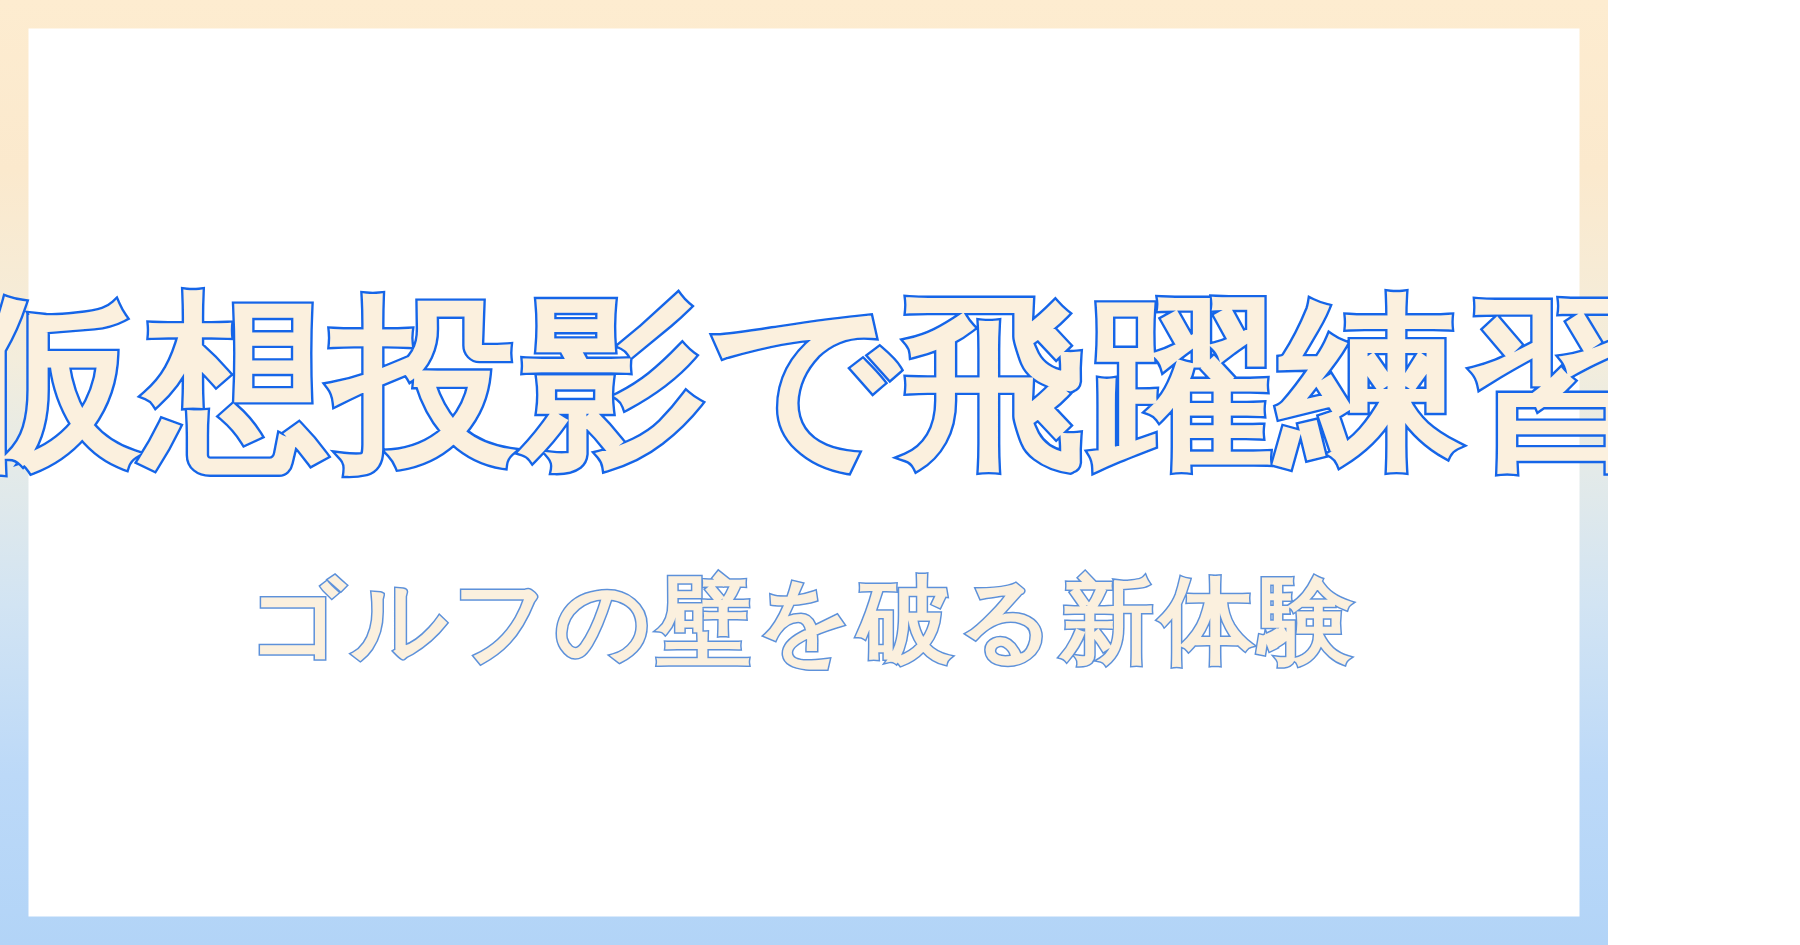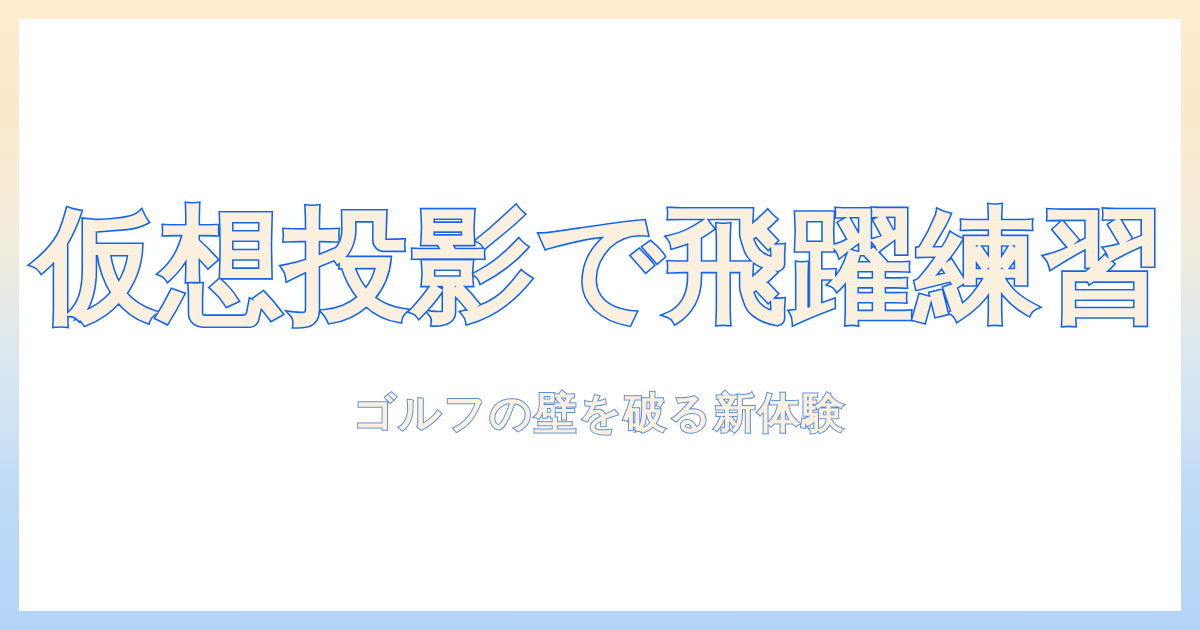--- a/index.html
+++ b/index.html
@@ -4,21 +4,21 @@
 <title>OGP Banner</title>
 <style>
   html, body {
     margin: 0;
     padding: 0;
     background: #ffffff;
   }
 
   .canvas {
     position: relative;
-    width: 1200px;
+    width: 1072px;
     height: 630px;
     overflow: hidden;
     background: #1d4ed8;
     box-sizing: border-box;
     font-family: "DejaVu Sans", "Liberation Sans", sans-serif;
   }
 
   
   .frame {
     position: absolute;
@@ -72,21 +72,21 @@
     white-space: nowrap;
     color: #fbf0de;
     -webkit-text-stroke: 3.2px #1565e8;
     paint-order: stroke fill;
     text-rendering: geometricPrecision;
     margin: 0;
     transform: translateY(-6px);
   }
 
   .subheadline {
-    font-size: 42px;
+    font-size: 63px;
     line-height: 1.0;
     font-weight: 700;
     letter-spacing: 0.055em;
     white-space: nowrap;
     color: #fbf0de;
     -webkit-text-stroke: 2.0px #5d91da;
     paint-order: stroke fill;
     text-rendering: geometricPrecision;
     margin: 0;
     transform: translateY(14px);

